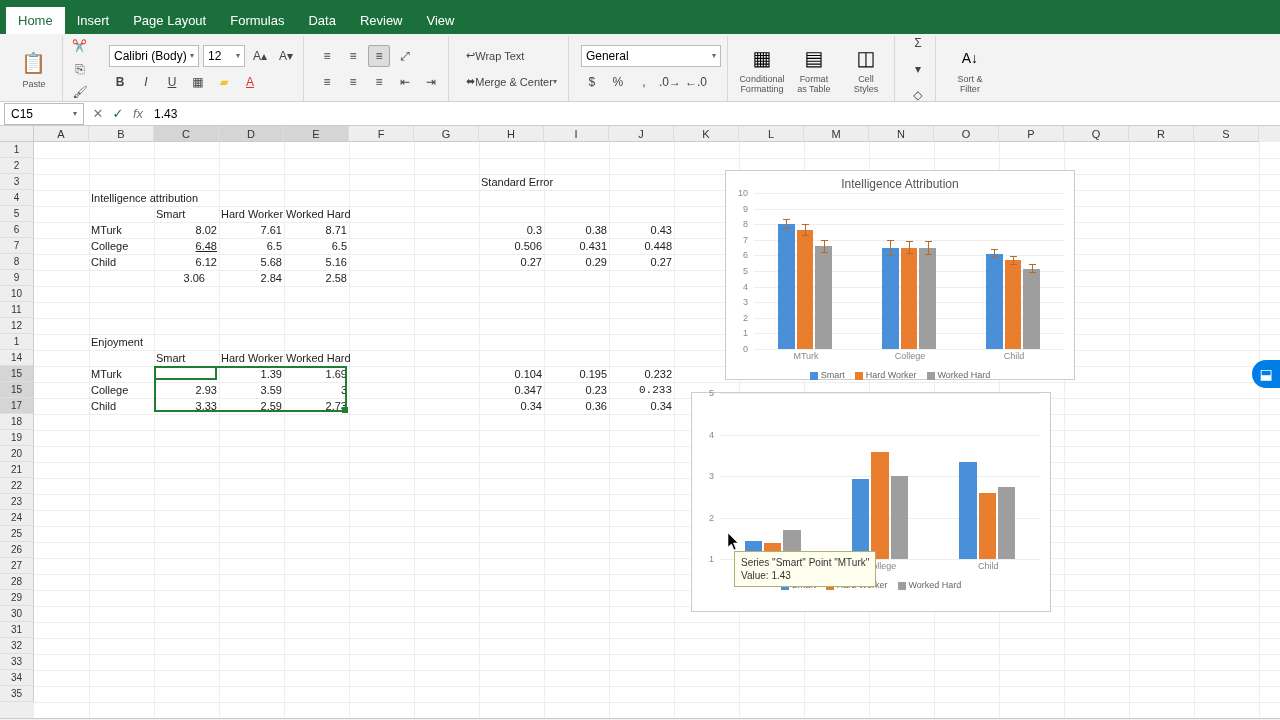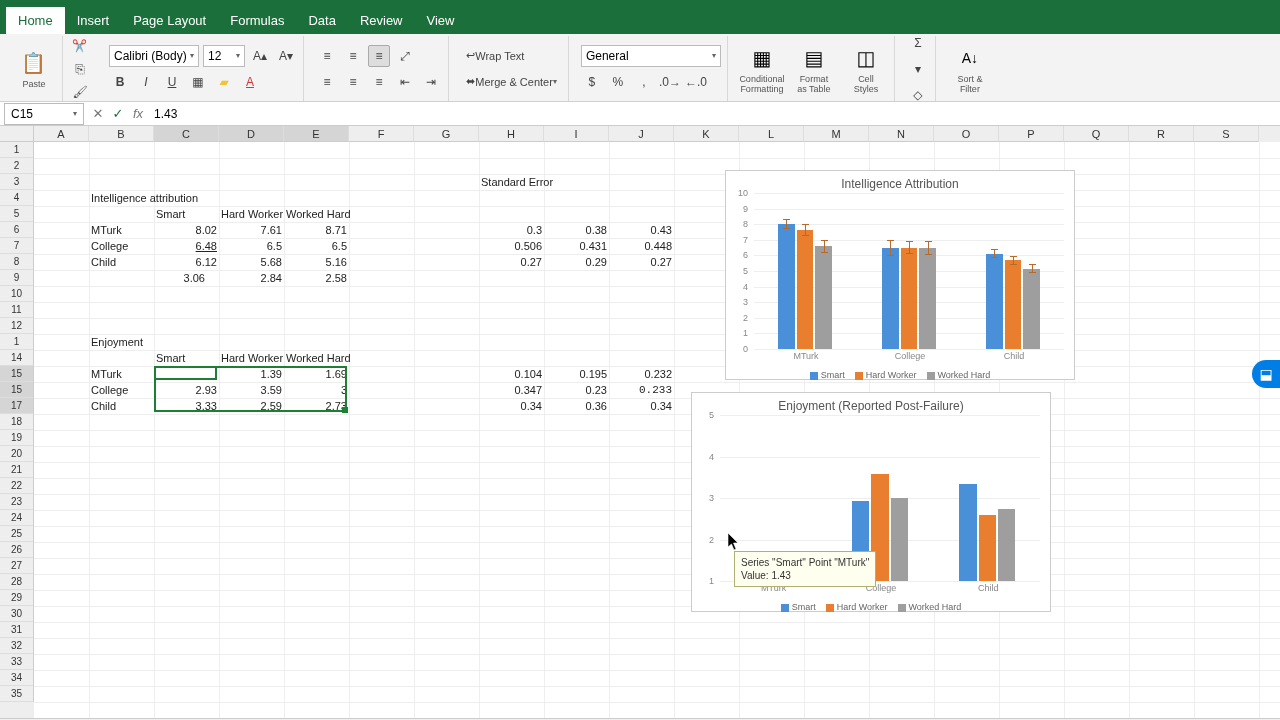--- a/index.html
+++ b/index.html
@@ -446,21 +446,20 @@
             <div class="cat-lbl" style="left: 260px; top: 158px;">Child</div>
           </div>
           <div style="height: 18px;"></div>
           <div class="legend">
             <span><span class="lg-sw" style="background:#4a90d9"></span>Smart</span>
             <span><span class="lg-sw" style="background:#e97f2e"></span>Hard Worker</span>
             <span><span class="lg-sw" style="background:#9e9e9e"></span>Worked Hard</span>
           </div>
         </div>
         <div class="chart-box" style="left: 657px; top: 250px; width: 360px; height: 220px;">
-          <div class="chart-title">Enjoyment (Reported Post-Failure)</div>
           <div class="chart-body" style="height: 166px; margin: 0px 10px 0px 28px; position: relative;">
             <div class="gridline" style="top: 166px;"></div>
             <div class="axis-lbl" style="right: 326px; left: auto; top: 161px;">1</div>
             <div class="gridline" style="top: 124.5px;"></div>
             <div class="axis-lbl" style="right: 326px; left: auto; top: 119.5px;">2</div>
             <div class="gridline" style="top: 83px;"></div>
             <div class="axis-lbl" style="right: 326px; left: auto; top: 78px;">3</div>
             <div class="gridline" style="top: 41.5px;"></div>
             <div class="axis-lbl" style="right: 326px; left: auto; top: 36.5px;">4</div>
             <div class="gridline" style="top: 0px;"></div>

